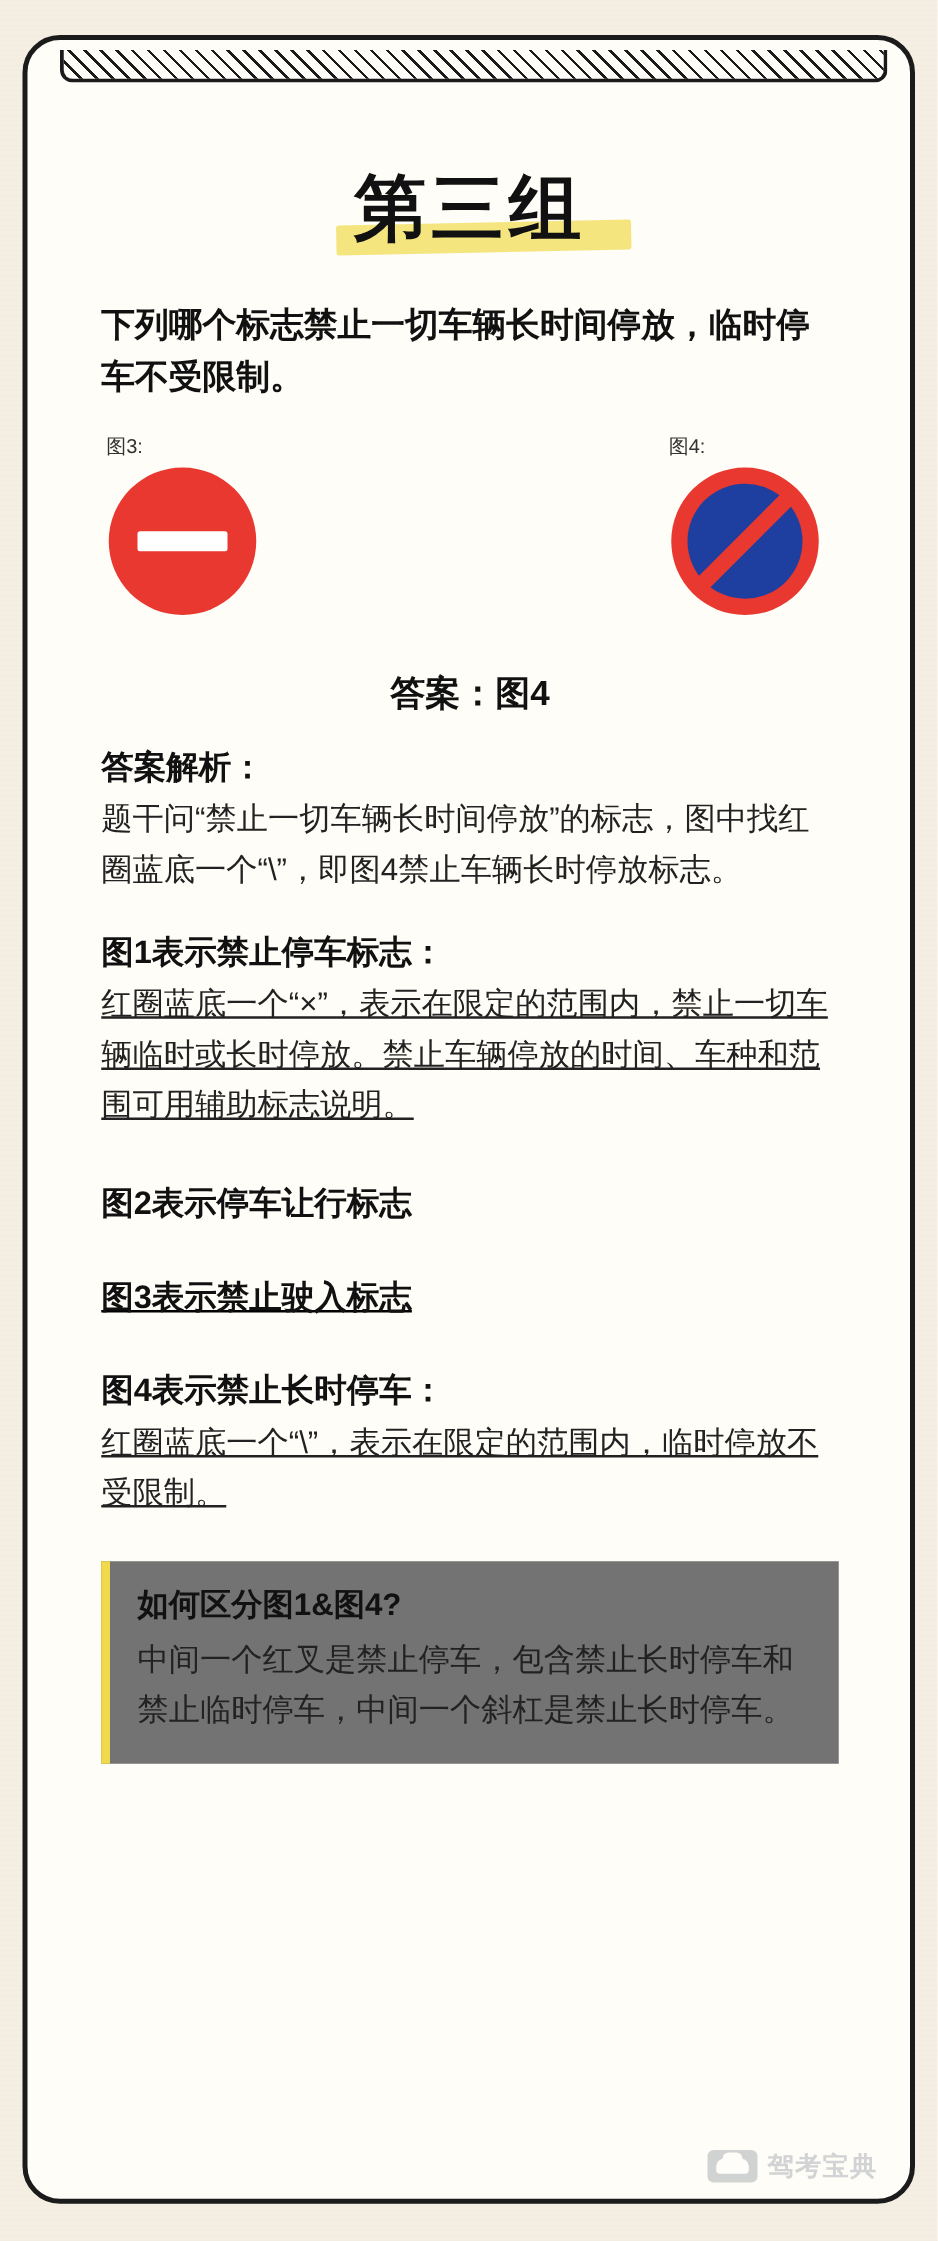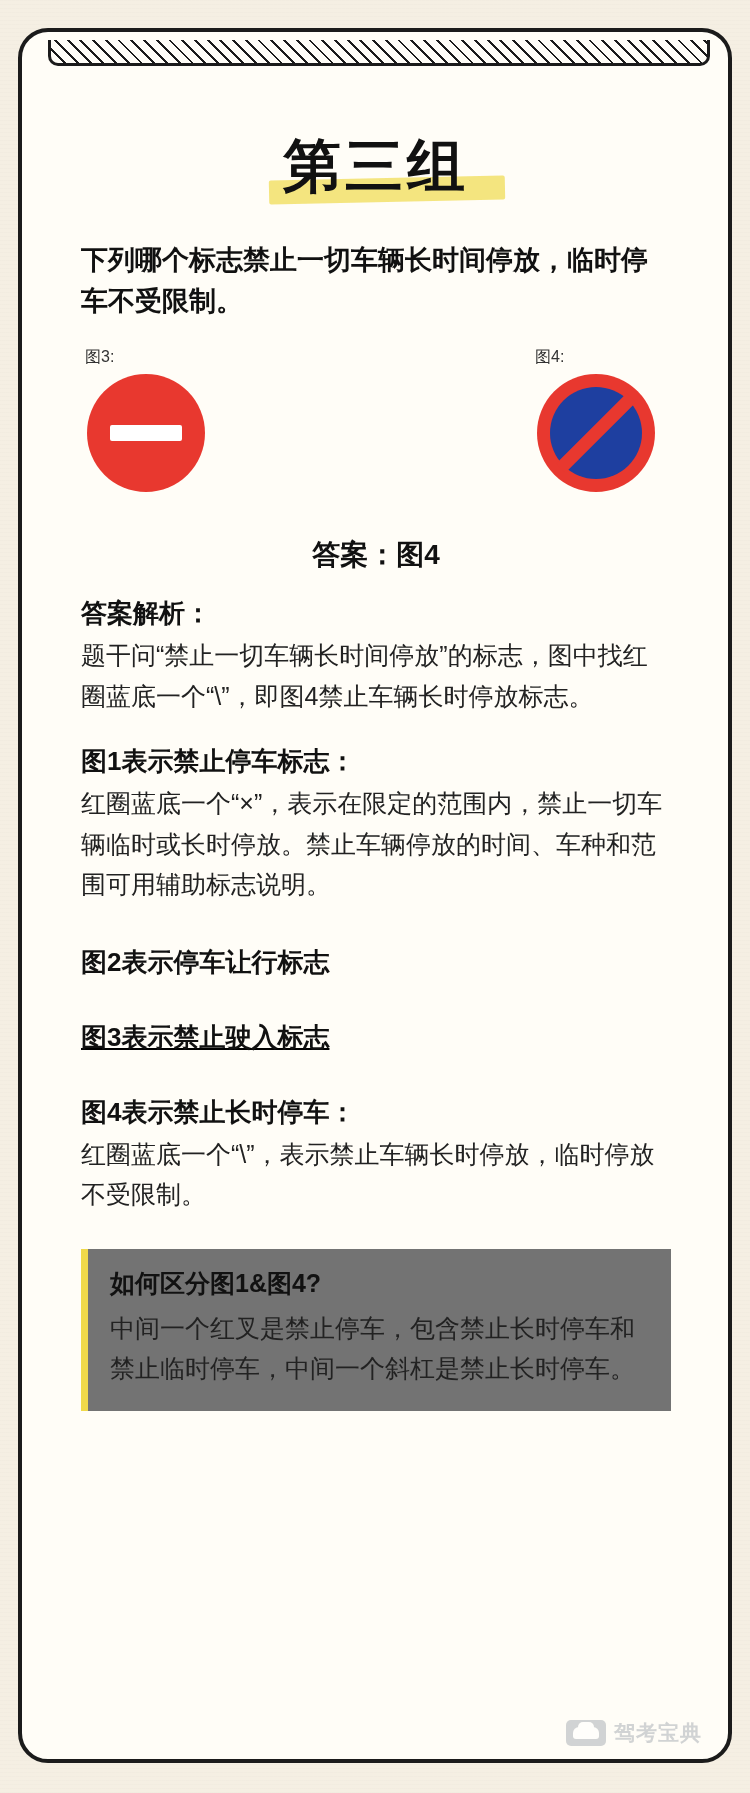--- a/index.html
+++ b/index.html
@@ -211,21 +211,21 @@
     font-weight: bold;
     color: #111;
     margin: 0 0 4px 0;
   }
   .para {
     font-size: 25px;
     line-height: 1.62;
     color: #222;
     margin: 0 0 28px 0;
   }
-  .para.tight { margin-bottom: 0; }
+  .para.tight { margin-bottom: 0; text-decoration: underline; }
   .blk { margin-bottom: 26px; }
   .tipbox {
     margin-top: 8px;
     background: #737373;
     border-left: 7px solid #f0d94a;
     padding: 18px 22px 22px 22px;
     box-sizing: border-box;
   }
   .tipbox .tip-title {
     font-size: 25px;
@@ -338,21 +338,21 @@
     <div class="blk" style="margin-top:40px;">
       <div class="h-sub">图2表示停车让行标志</div>
     </div>
 
     <div class="blk" style="margin-top:40px;text-decoration:underline;">
       <div class="h-sub">图3表示禁止驶入标志</div>
     </div>
 
     <div class="blk" style="margin-top:40px;">
       <div class="h-sub">图4表示禁止长时停车：</div>
-      <div class="para tight">红圈蓝底一个“\”，表示禁止车辆长时停放，临时停放不受限制。</div>
+      <div class="para tight">红圈蓝底一个“\”，表示在限定的范围内，临时停放不受限制。</div>
     </div>
 
     <div class="tipbox" style="margin-top:34px;">
       <div class="tip-title">如何区分图1&amp;图4?</div>
       <div class="tip-body">中间一个红叉是禁止停车，包含禁止长时停车和禁止临时停车，中间一个斜杠是禁止长时停车。</div>
     </div>
 
   </div>
 
   <div class="watermark">

